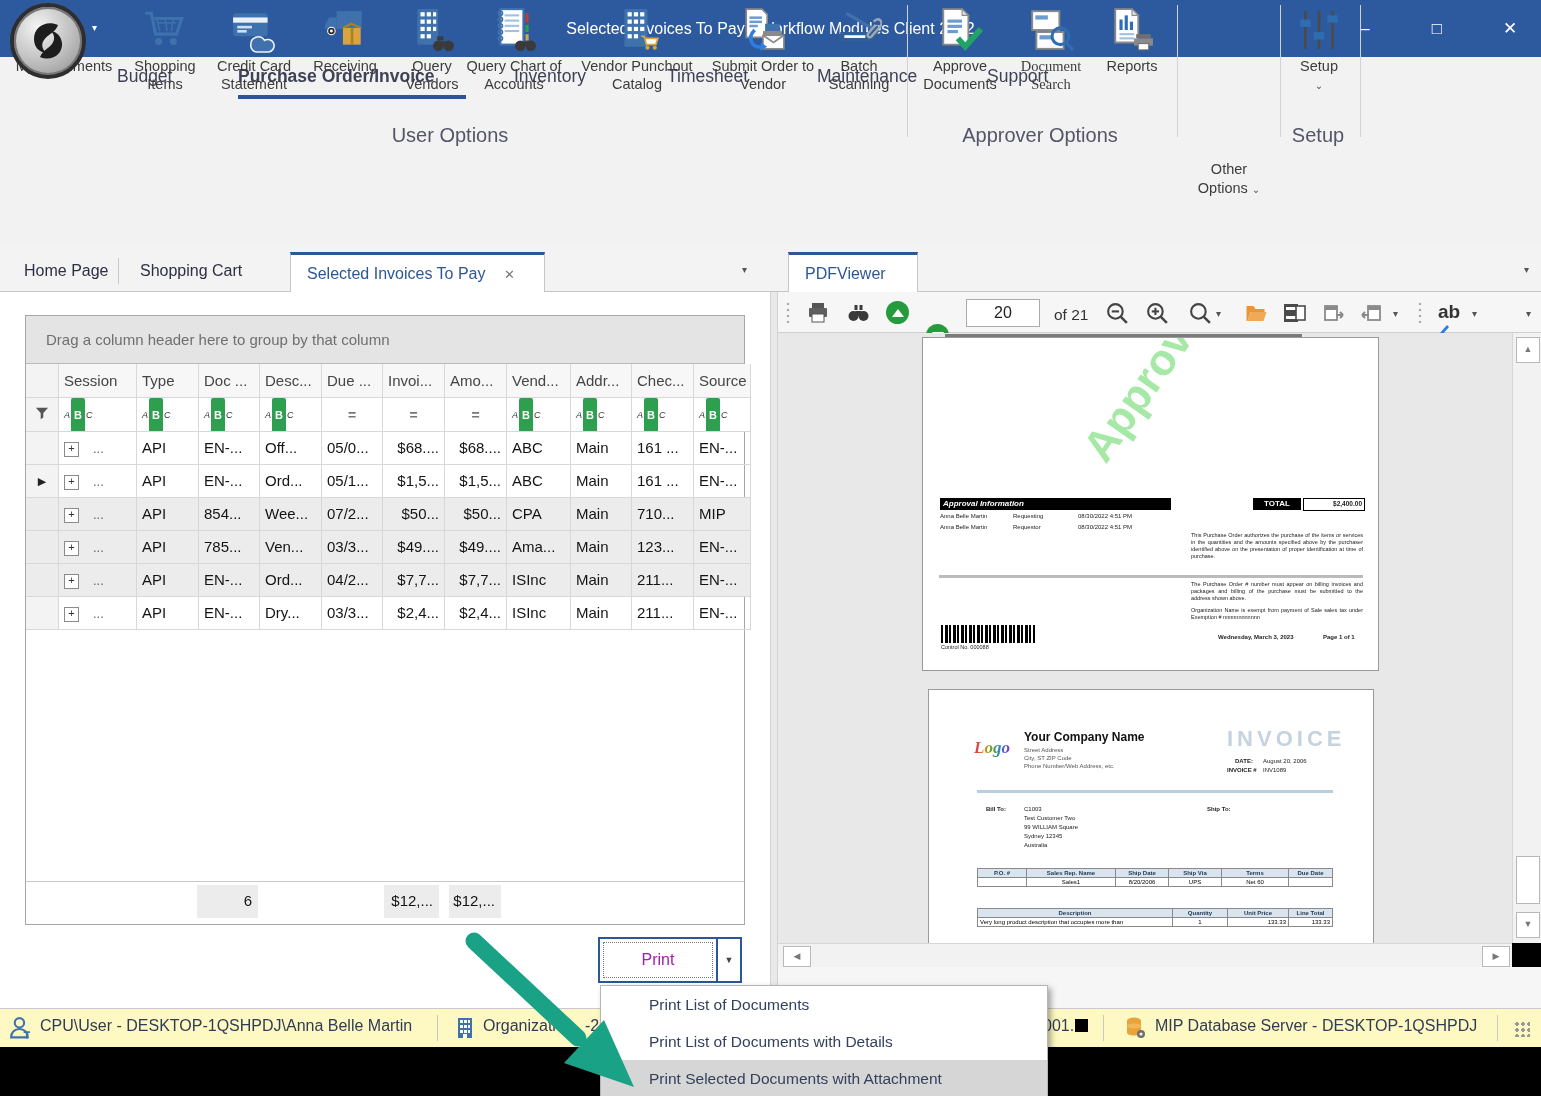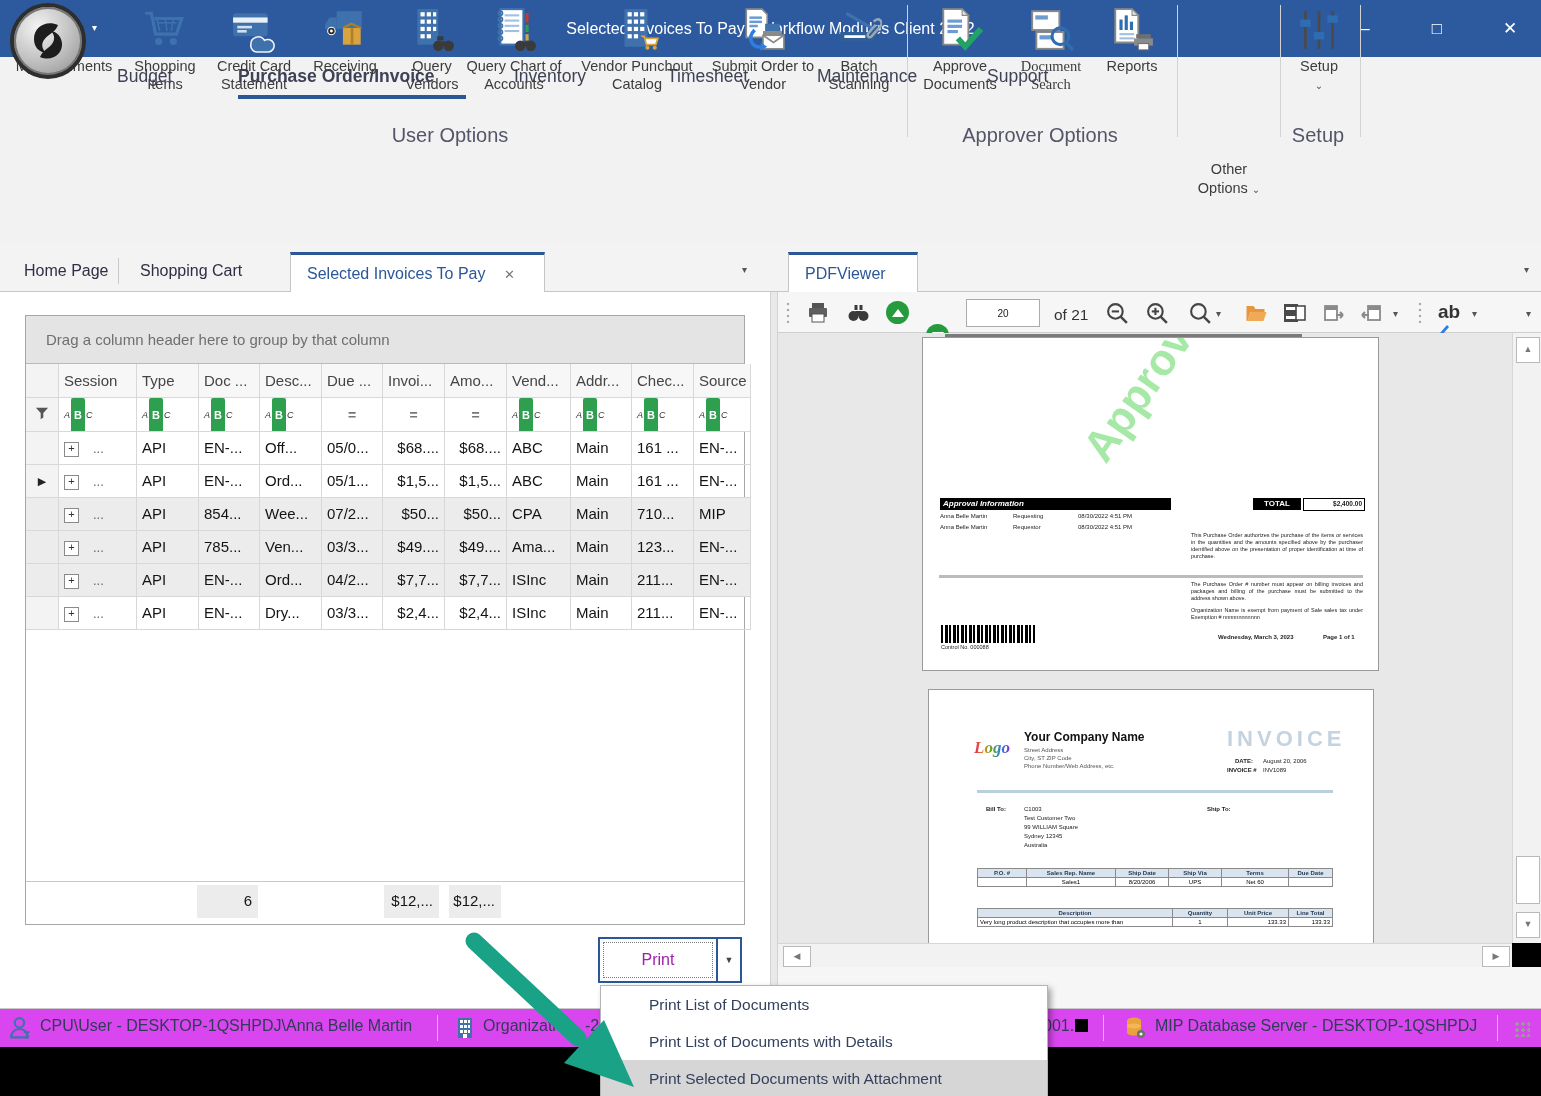--- a/index.html
+++ b/index.html
@@ -64,21 +64,21 @@
   .mitem{height:37px;line-height:37px;font-size:15.5px;color:#33415e;padding-left:48px;}
   .mitem.hl{background:#d6d6d6;}
   
   .pdftoolbar{left:778px;top:292px;width:763px;height:41px;background:#f6f6f6;border-bottom:1px solid #cfcfcf;}
   .tbi{position:absolute;top:301px;}
   .grip{width:4px;height:22px;background-image:radial-gradient(circle,#aaa 1.4px,transparent 1.6px);background-size:4px 6px;}
   .gcirc{width:23px;height:23px;border-radius:50%;background:#259b3e;position:relative;}
   .gcirc i{position:absolute;left:50%;top:50%;transform:translate(-50%,-50%);width:0;height:0;border-style:solid;}
   .up i{border-width:0 6px 8px 6px;border-color:transparent transparent #fff transparent;}
   .down i{border-width:8px 6px 0 6px;border-color:#fff transparent transparent transparent;}
-  .pagebox{left:966px;top:299px;width:74px;height:28px;border:1px solid #ababab;background:#fff;text-align:center;font-size:10px;color:#222;font-family:"Liberation Sans",sans-serif;}
+  .pagebox{left:966px;top:299px;width:74px;height:28px;border:1px solid #ababab;background:#fff;text-align:center;font-size:16px;color:#222;font-family:"Liberation Sans",sans-serif;}
   .pdfcontent{left:778px;top:333px;width:734px;height:610px;background:#e8e8e8;overflow:hidden;}
   .pg{position:absolute;background:#fff;border:1px solid #9a9a9a;overflow:hidden;}
   .vscroll{left:1512px;top:333px;width:29px;height:610px;background:#f2f2f2;border-left:1px solid #d7d7d7;}
   .hscroll{left:778px;top:943px;width:734px;height:24px;background:#f2f2f2;border-top:1px solid #d7d7d7;}
   .sbtn{position:absolute;background:#fff;border:1px solid #b9b9b9;color:#777;text-align:center;}
   .pdfbottom{left:778px;top:967px;width:763px;height:41px;background:#f6f6f6;}
   
   .wmark{position:absolute;left:150px;top:104px;transform:rotate(-55deg);transform-origin:0 0;
          font-size:44px;color:#a6e8a6;font-weight:bold;white-space:nowrap;}
   .blackbar{position:absolute;background:#000;color:#fff;font-size:8px;font-weight:bold;font-style:italic;line-height:12px;padding-left:3px;}
@@ -87,21 +87,21 @@
   .barcode{position:absolute;background:repeating-linear-gradient(90deg,#000 0 2px,#fff 2px 4px,#000 4px 7px,#fff 7px 8px);}
   
   .inv-title{position:absolute;font-size:22px;font-weight:bold;letter-spacing:4px;color:#c4d3df;}
   .logotxt{position:absolute;font-family:"Liberation Serif",serif;font-style:italic;font-weight:bold;font-size:17px;
            background:linear-gradient(90deg,#d6206a,#e88a1a,#58a524,#2a7de1,#8d2ad6);
            -webkit-background-clip:text;background-clip:text;color:transparent;}
   .ivtbl{position:absolute;border-collapse:collapse;table-layout:fixed;}
   .ivtbl td,.ivtbl th{border:1px solid #8a8a8a;font-size:6px;padding:1px 2px;overflow:hidden;white-space:nowrap;}
   .ivtbl th{background:#d9e4ee;color:#243a55;font-weight:bold;}
   
-  .statusbar{left:0;top:1008px;width:1541px;height:39px;background:#d946ef;border-top:1px solid #c9c9c9;z-index:20;}
+  .statusbar{left:0;top:1008px;width:1541px;height:39px;background:#fef9c3;border-top:1px solid #c9c9c9;z-index:20;}
   .stext{position:absolute;top:8px;font-size:16px;color:#2f3c57;}
   .ssep{position:absolute;top:6px;width:1px;height:26px;background:#c9c9c9;}
   .blackstrip{left:0;top:1047px;width:1541px;height:49px;background:#000;z-index:25;}
   .arrowlayer{left:0;top:0;width:1541px;height:1096px;z-index:90;pointer-events:none;}
 </style>
 </head>
 <body>
 
 <div class="abs titlebar"></div>
 <div class="abs titletext">Selected Invoices To Pay - Workflow Modules Client 2022</div>

